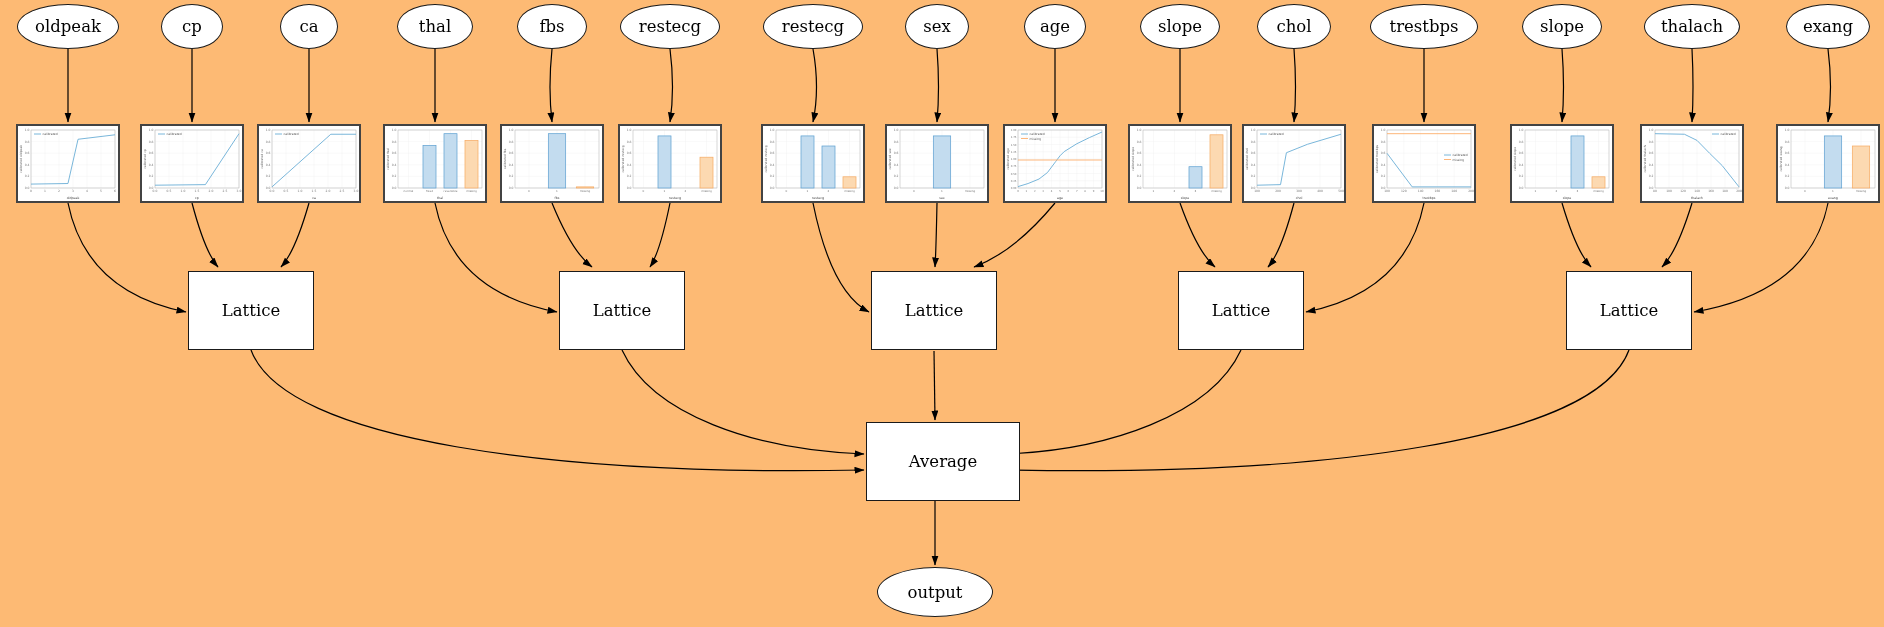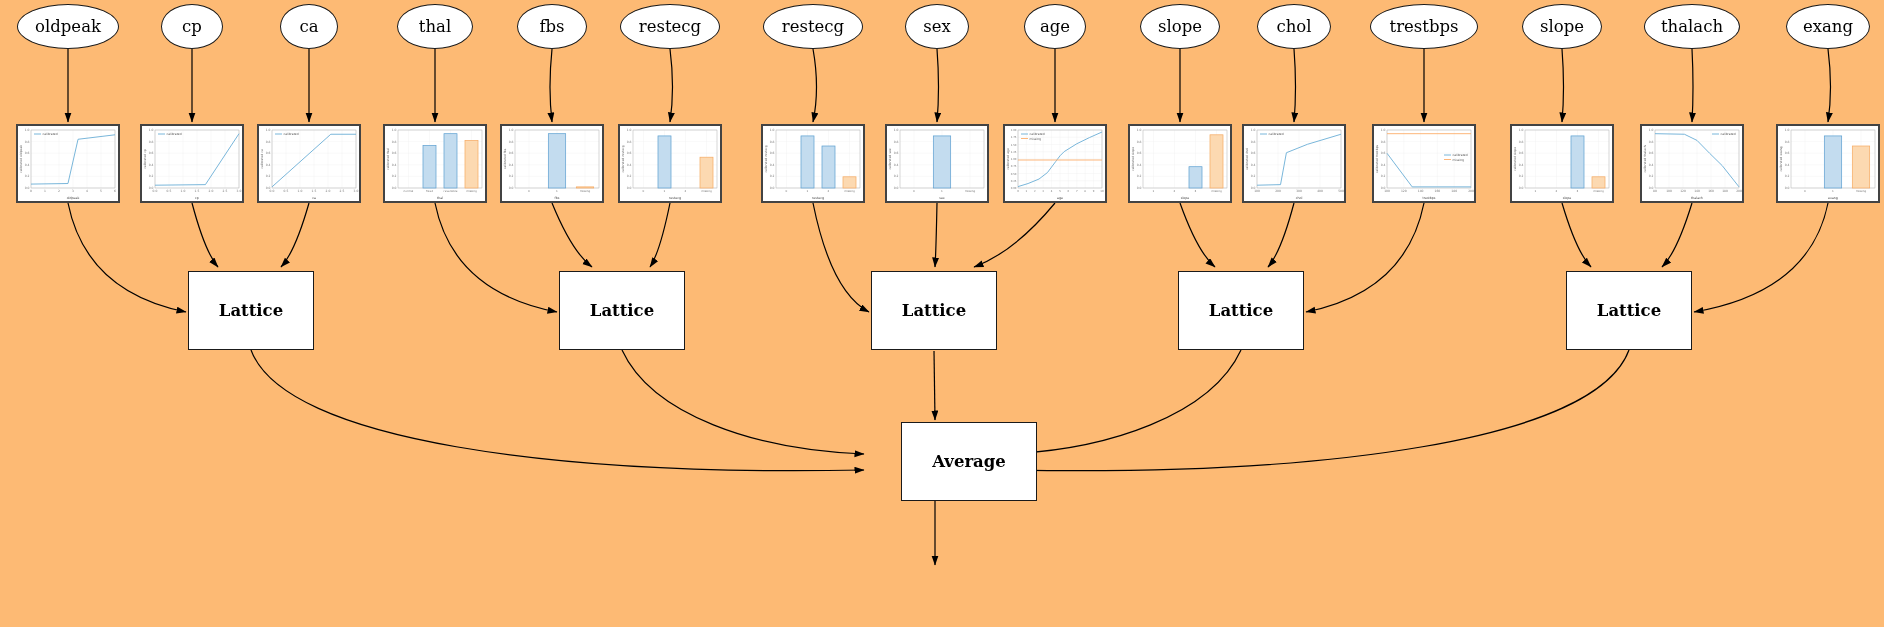--- a/index.html
+++ b/index.html
@@ -2,21 +2,21 @@
 <html><head>
 <meta charset="utf-8">
 <style>
   html,body{margin:0;padding:0;background:#ffffff;}
   #canvas{position:relative;width:1884px;height:627px;background:#fdba74;overflow:hidden;
           font-family:"DejaVu Serif","Liberation Serif",serif;}
   #edges{position:absolute;left:0;top:0;z-index:0;}
   .ellipse{position:absolute;border:1.6px solid #1a1a1a;border-radius:50%;background:#fff;
            display:flex;align-items:center;justify-content:center;font-size:16.5px;color:#000;z-index:2;box-sizing:border-box;}
   .box{position:absolute;border:1.5px solid #1a1a1a;background:#fff;display:flex;align-items:center;
-       justify-content:center;font-size:16.5px;color:#000;z-index:2;box-sizing:border-box;font-weight:bold;}
+       justify-content:center;font-size:16.5px;color:#000;z-index:2;box-sizing:border-box;}
   .chartnode{position:absolute;border:2px solid #434343;background:#fff;z-index:2;box-sizing:content-box;}
   .chartnode svg{display:block;}
 </style>
 </head>
 <body>
 
 <div id="canvas">
   <svg id="edges" width="1884" height="627">
     <defs>
       <marker id="arrow" markerUnits="userSpaceOnUse" markerWidth="11" markerHeight="8" refX="9.5" refY="3.5" orient="auto">
@@ -627,17 +627,20 @@
         <span>Lattice</span>
       </div>
       <div class="box" style="left: 1178px; top: 271px; width: 126px; height: 79px;">
         <span>Lattice</span>
       </div>
       <div class="box" style="left: 1566px; top: 271px; width: 126px; height: 79px;">
         <span>Lattice</span>
       </div>
     </div>
 
-  <div class="box" id="avgbox" style="left:866px;top:422px;width:136px;height:79px;margin-left:35px;">
+  <div class="box" id="avgbox" style="left:866px;top:422px;width:154px;height:79px;">
     <span>Average</span>
   </div>
 
+  <div class="ellipse" id="outputnode" style="left:877px;top:567px;width:116px;height:50px;">
+    <span>output</span>
+  </div>
 </div>
 
 </body></html>

